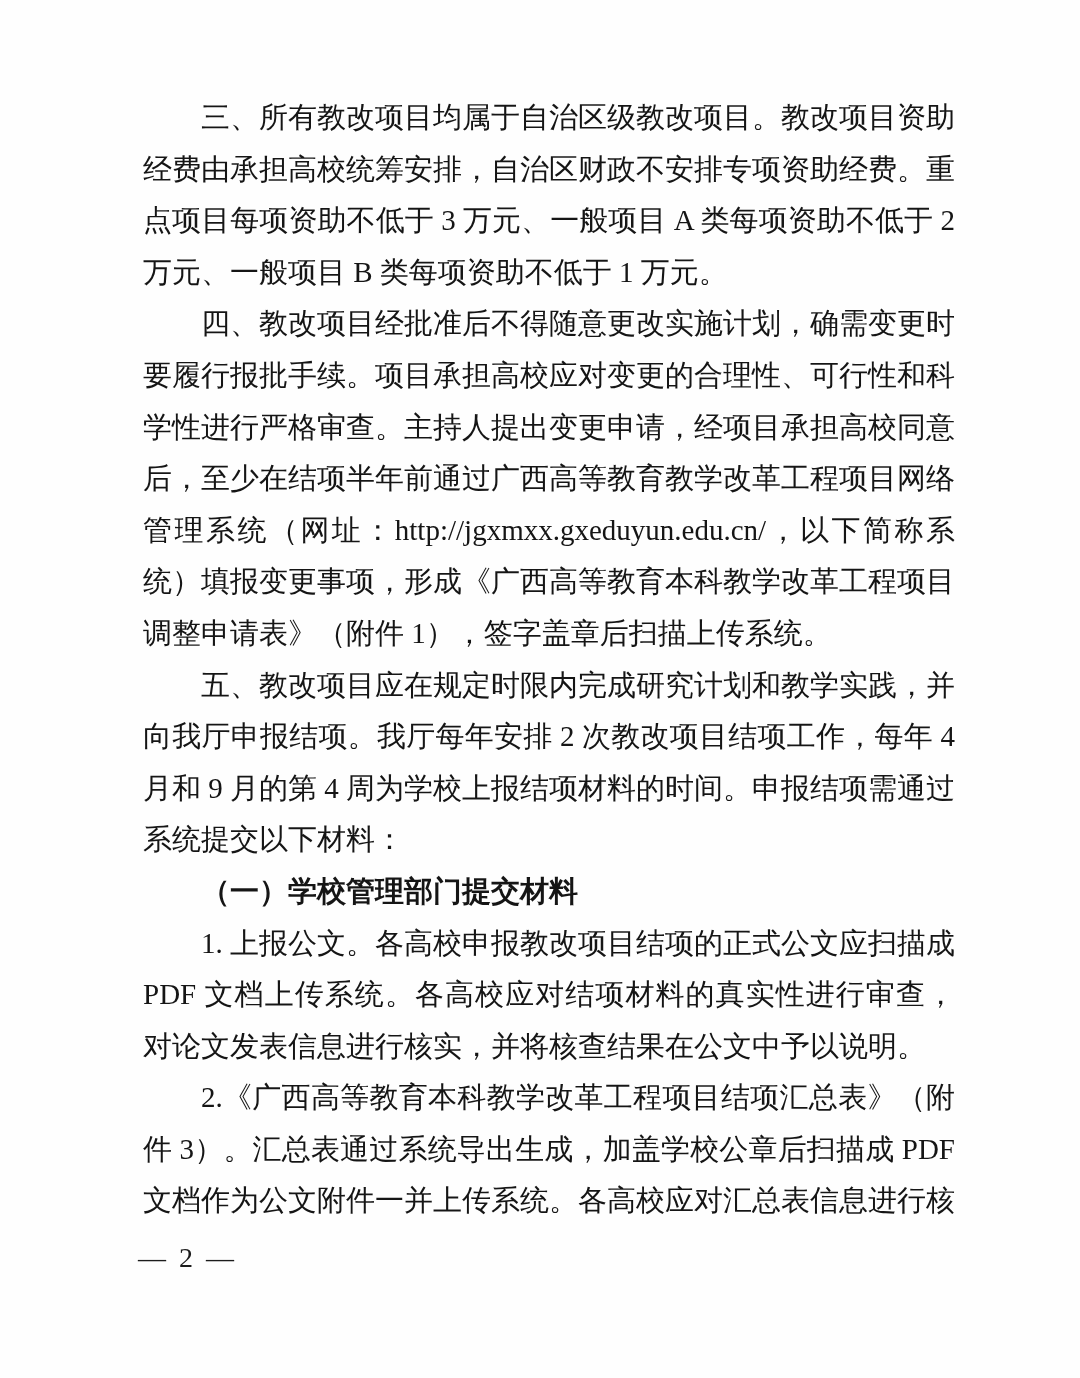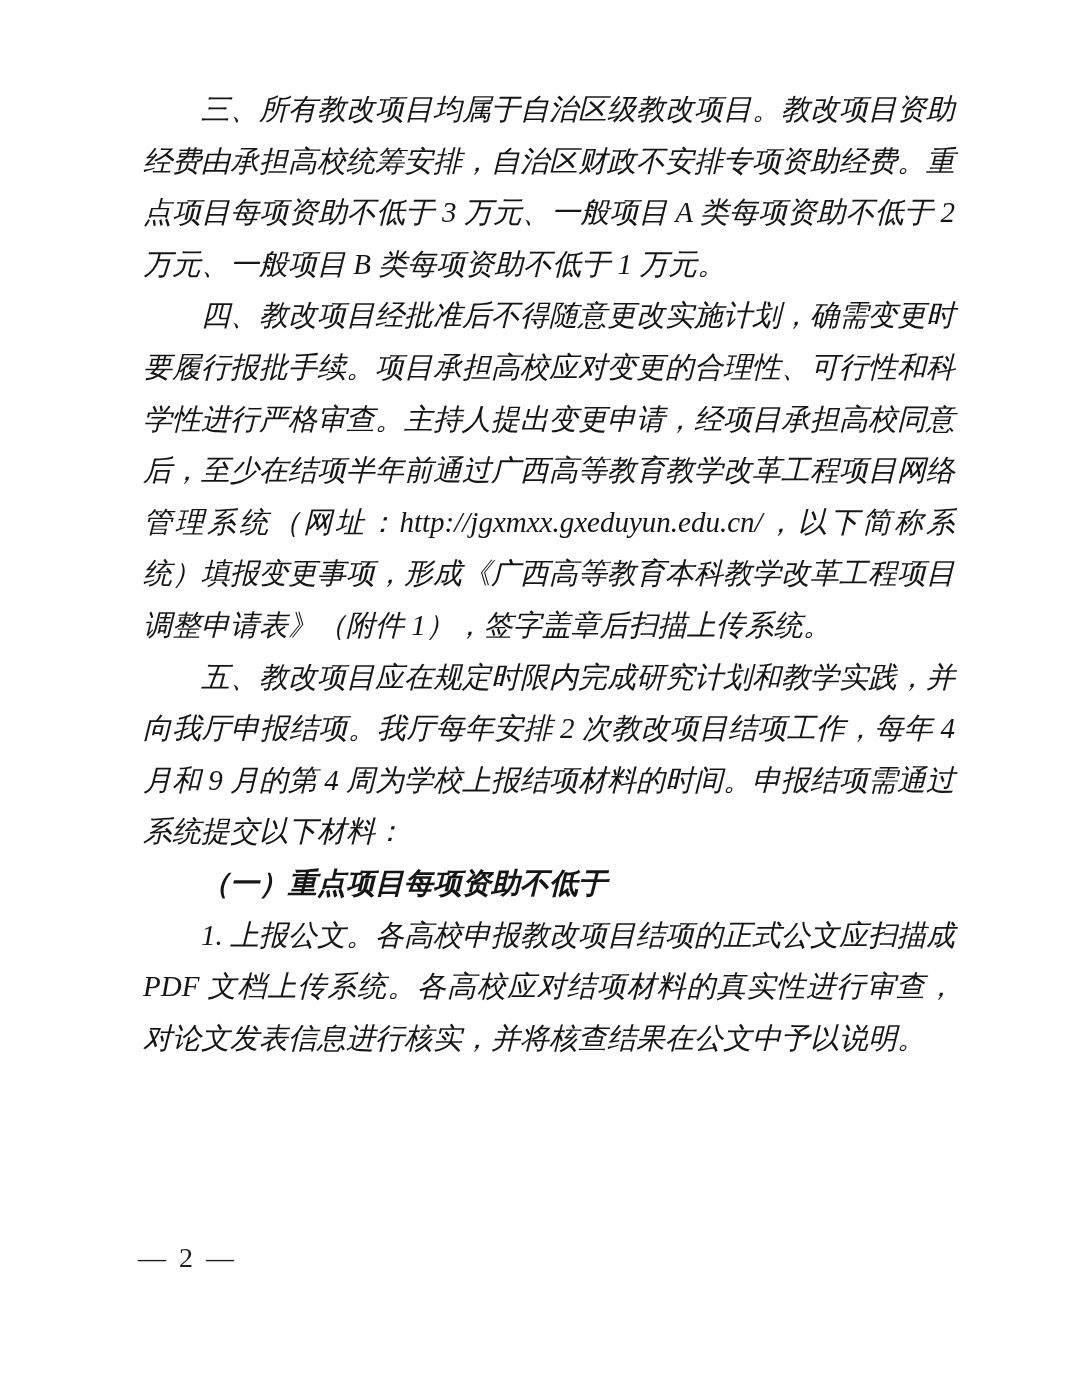--- a/index.html
+++ b/index.html
@@ -13,23 +13,22 @@
     height: 1378px;
     margin: 0 auto;
     background: #fefefe;
     overflow: hidden;
     font-family: "Liberation Serif", "DejaVu Serif", serif;
     color: #151515;
   }
   .content {
     position: absolute;
     left: 143px;
-    top: 84px;
+    top: 92px;
     width: 812px;
-    font-style: italic;
   }
   .content p {
     margin: 0;
     padding: 0;
     font-size: 29px;
     line-height: 51.6px;
     text-indent: 2em;
     text-align: justify;
     font-weight: 400;
     word-break: break-word;
@@ -48,18 +47,19 @@
   }
 </style>
 </head>
 <body>
 
 <div class="page">
   <div class="content">
     <p class="body-para">三、所有教改项目均属于自治区级教改项目。教改项目资助经费由承担高校统筹安排，自治区财政不安排专项资助经费。重点项目每项资助不低于 3 万元、一般项目 A 类每项资助不低于 2 万元、一般项目 B 类每项资助不低于 1 万元。</p>
     <p class="body-para">四、教改项目经批准后不得随意更改实施计划，确需变更时要履行报批手续。项目承担高校应对变更的合理性、可行性和科学性进行严格审查。主持人提出变更申请，经项目承担高校同意后，至少在结项半年前通过广西高等教育教学改革工程项目网络管理系统（网址：http://jgxmxx.gxeduyun.edu.cn/，以下简称系统）填报变更事项，形成《广西高等教育本科教学改革工程项目调整申请表》（附件 1），签字盖章后扫描上传系统。</p>
     <p class="body-para">五、教改项目应在规定时限内完成研究计划和教学实践，并向我厅申报结项。我厅每年安排 2 次教改项目结项工作，每年 4 月和 9 月的第 4 周为学校上报结项材料的时间。申报结项需通过系统提交以下材料：</p>
-    <p class="heading">（一）重点项目每项资助不低于</p>
+    <p class="heading">（一）学校管理部门提交材料</p>
     <p class="body-para">1. 上报公文。各高校申报教改项目结项的正式公文应扫描成 PDF 文档上传系统。各高校应对结项材料的真实性进行审查，对论文发表信息进行核实，并将核查结果在公文中予以说明。</p>
+    <p class="body-para">2.《广西高等教育本科教学改革工程项目结项汇总表》（附件 3）。汇总表通过系统导出生成，加盖学校公章后扫描成 PDF 文档作为公文附件一并上传系统。各高校应对汇总表信息进行核</p>
   </div>
 
   <div class="footer">— 2 —</div>
 </div>
 
 </body></html>

